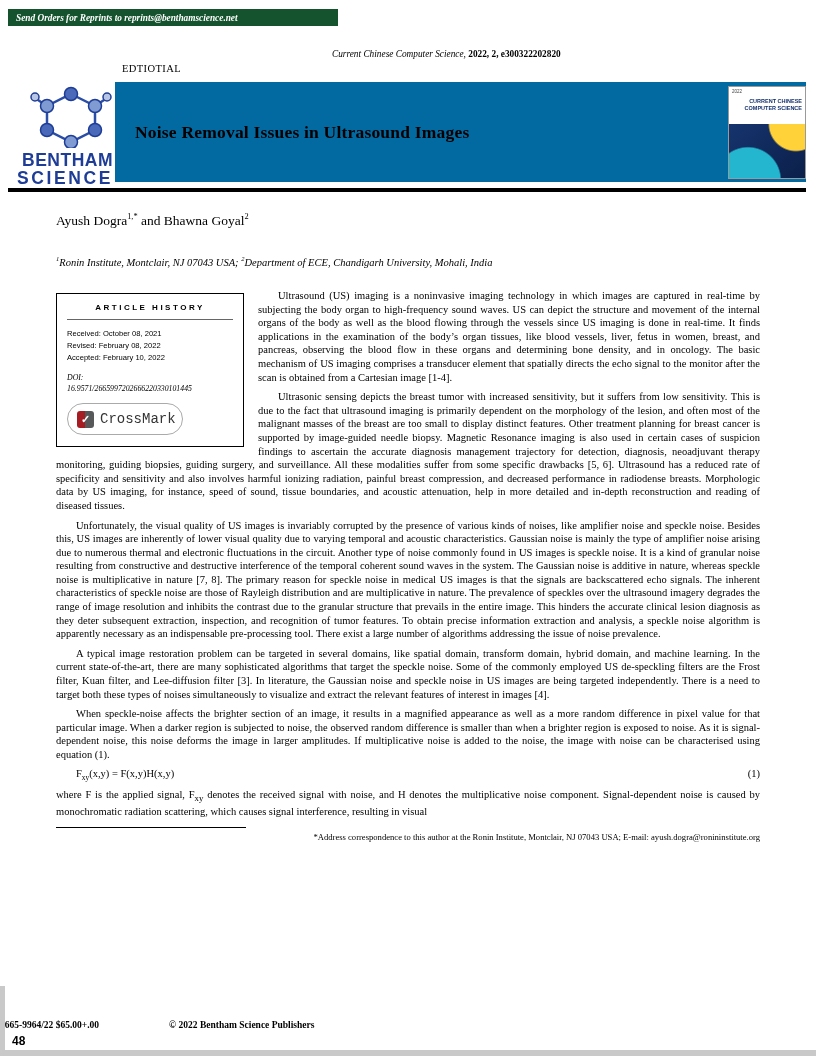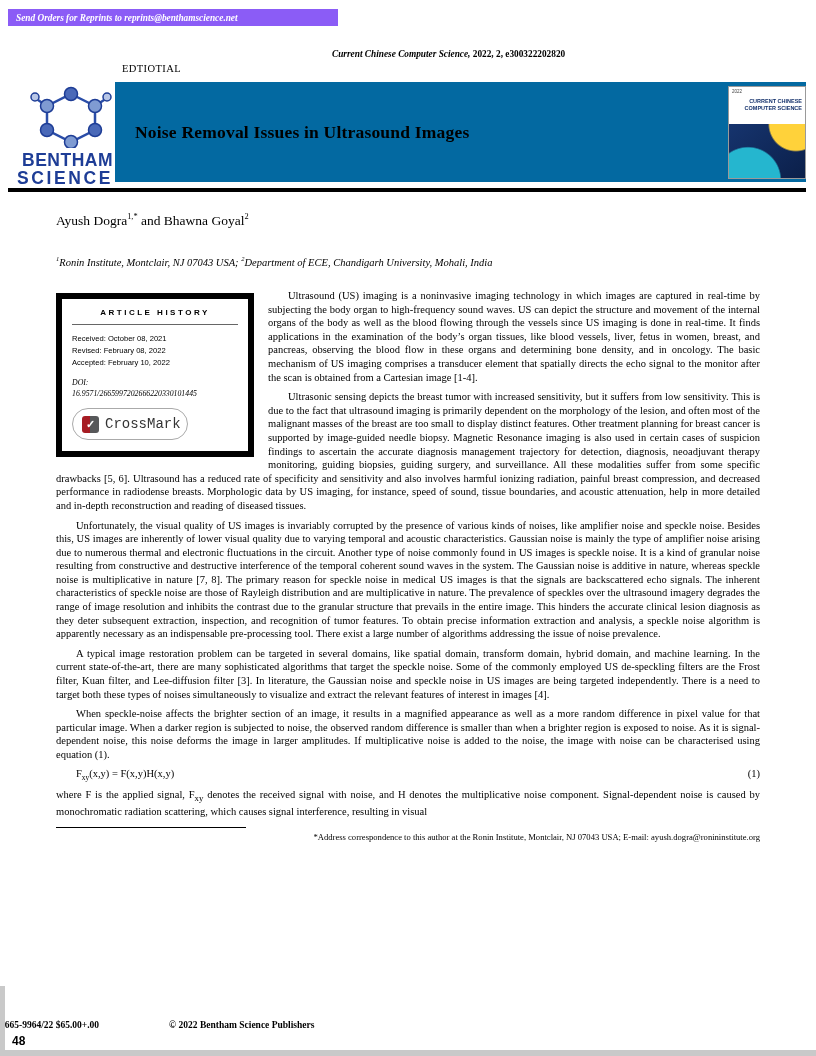--- a/index.html
+++ b/index.html
@@ -1,26 +1,26 @@
 <!DOCTYPE html>
 <html><head>
 <meta charset="utf-8">
 <style>
   html,body{margin:0;padding:0;background:#888;}
   .page{position:relative;width:816px;height:1056px;background:#fff;margin:0 auto;
         font-family:"Liberation Serif",serif;color:#000;overflow:hidden;}
 
   
-  .reprint-bar{position:absolute;top:9px;left:8px;width:330px;height:17px;background:#8b5cf6;
+  .reprint-bar{position:absolute;top:9px;left:8px;width:330px;height:17px;background:#14532d;
         color:#fff;display:flex;align-items:center;padding:0 8px;box-sizing:border-box;}
   .reprint-bar span{font-style:italic;font-weight:bold;font-size:9.3px;white-space:nowrap;}
 
   
   .citation-line{position:absolute;top:49px;left:332px;font-size:9.3px;white-space:nowrap;}
-  .cit-journal{font-weight:bold;font-style:italic;}
+  .cit-journal{font-weight:normal;font-style:italic;}
   .cit-rest{font-weight:bold;}
 
   .section-label{position:absolute;top:63px;left:122px;font-weight:normal;font-size:10.5px;letter-spacing:0.4px;}
 
   
   .title-band{position:absolute;top:82px;left:115px;width:691px;height:100px;background:#0369a1;}
   .title-band h1{margin:0;height:100%;display:flex;align-items:center;padding-left:20px;
         font-size:17.5px;font-weight:bold;letter-spacing:0.2px;}
   .logo-block{position:absolute;top:86px;left:9px;width:104px;text-align:right;}
   .logo-name{color:#1e3d96;font-family:"Liberation Sans",sans-serif;font-weight:bold;font-size:17.5px;
@@ -38,21 +38,21 @@
         linear-gradient(140deg,#16346e 0%,#0b1f49 100%);}
 
   .thick-rule{position:absolute;top:188px;left:8px;width:798px;height:3.5px;background:#000;}
 
   
   .content{position:absolute;top:196px;left:56px;width:704px;}
   .authors{margin:16px 0 0;font-size:13.5px;}
   sup{font-size:62%;}
   .affiliation{margin:26px 0 22px;font-size:10.5px;font-style:italic;}
 
-  .article-history{float:left;width:166px;border:6px solid #000000;padding:9px 10px 11px;
+  .article-history{float:left;width:166px;border:1px solid #000000;padding:9px 10px 11px;
         margin:4px 14px 6px 0;font-family:"Liberation Sans",sans-serif;background:#fff;}
   .ah-heading{font-size:8px;font-weight:bold;letter-spacing:2.5px;text-align:center;}
   .ah-rule{border:none;border-top:1px solid #666;margin:7px 0 8px;}
   .ah-item{font-size:7.6px;line-height:1.6;}
   .ah-doi{margin-top:9px;font-family:"Liberation Serif",serif;font-style:italic;font-size:7.8px;line-height:1.35;}
   .crossmark{margin-top:9px;width:96px;height:30px;border:1px solid #aaa;border-radius:16px;
         display:flex;align-items:center;gap:6px;padding:0 9px;box-sizing:content-box;background:#fff;cursor:pointer;}
   .cm-icon{width:17px;height:17px;border-radius:3px;background:linear-gradient(90deg,#a61c23 50%,#57585a 50%);
         display:flex;align-items:center;justify-content:center;flex:0 0 auto;}
   .cm-icon::after{content:"✓";color:#fff;font-size:11px;font-weight:bold;line-height:1;}

